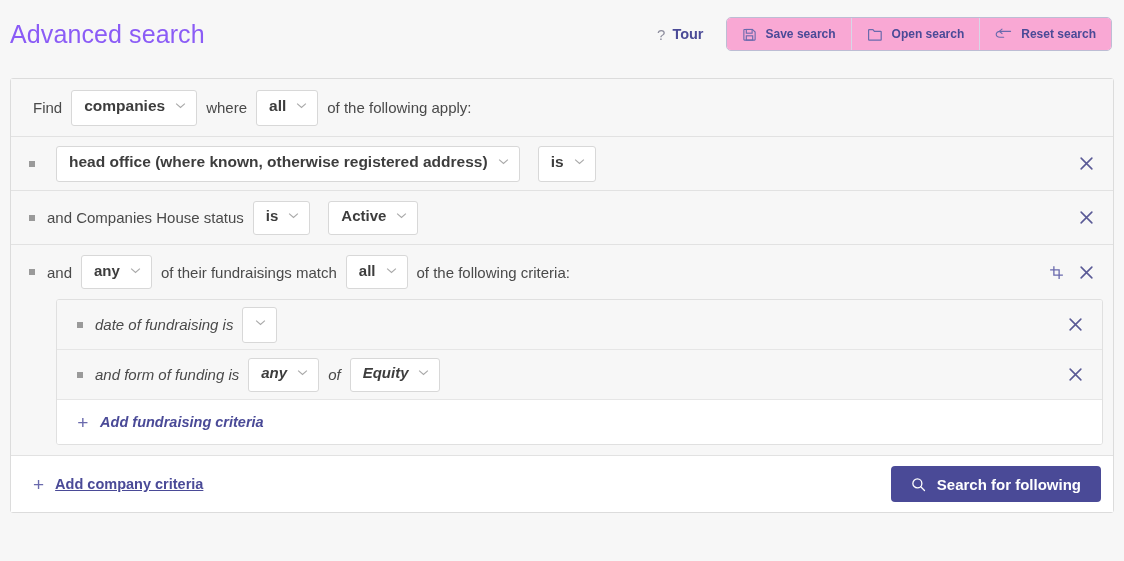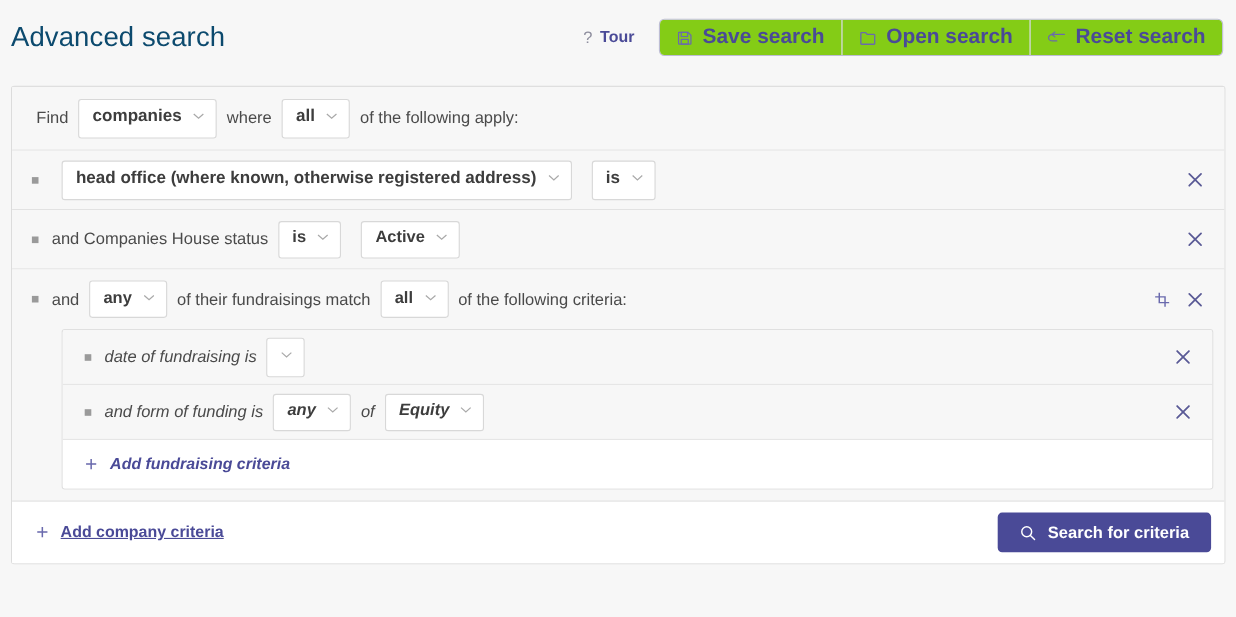--- a/index.html
+++ b/index.html
@@ -16,21 +16,21 @@
   .page-header {
     height: 68px;
     display: flex;
     align-items: center;
     padding: 0 12px 0 10px;
     background: #f7f7f7;
   }
   .page-title {
     font-size: 25px;
     font-weight: 400;
-    color: #0c4a6e;
+    color: #8b5cf6;
     letter-spacing: .1px;
     flex: 0 0 auto;
   }
   .header-actions {
     margin-left: auto;
     display: flex;
     align-items: center;
     gap: 0;
   }
   .tour-link {
@@ -56,23 +56,23 @@
     overflow: hidden;
     background: #fff;
   }
   .btn-group > .grp-btn + .grp-btn { border-left: 1px solid #d7d7e6; }
   .grp-btn {
     display: flex;
     align-items: center;
     gap: 9px;
     padding: 0 15px;
     height: 32px;
-    background: #84cc16;
+    background: #f9a8d4;
     color: #4a4a97;
-    font-size: 19px;
+    font-size: 12px;
     font-weight: 700;
     cursor: pointer;
     white-space: nowrap;
   }
   .grp-btn svg { display: block; }
 
   
   .query-card {
     margin: 10px 10px 0 10px;
     border: 1px solid #dcdcdc;
@@ -419,17 +419,17 @@
   <div class="footer">
     <span class="add-link">
       <span class="plus">+</span>
       <span class="lbl">Add company criteria</span>
     </span>
     <span class="search-btn">
       <svg width="15" height="15" viewBox="0 0 16 16" fill="none" stroke="#ffffff" stroke-width="1.4">
         <circle cx="6.8" cy="6.8" r="4.8"></circle>
         <path d="M10.4 10.4 14.4 14.4" stroke-linecap="round"></path>
       </svg>
-      <span>Search for criteria</span>
+      <span>Search for following</span>
     </span>
   </div>
 
 </div>
 
 </body></html>

